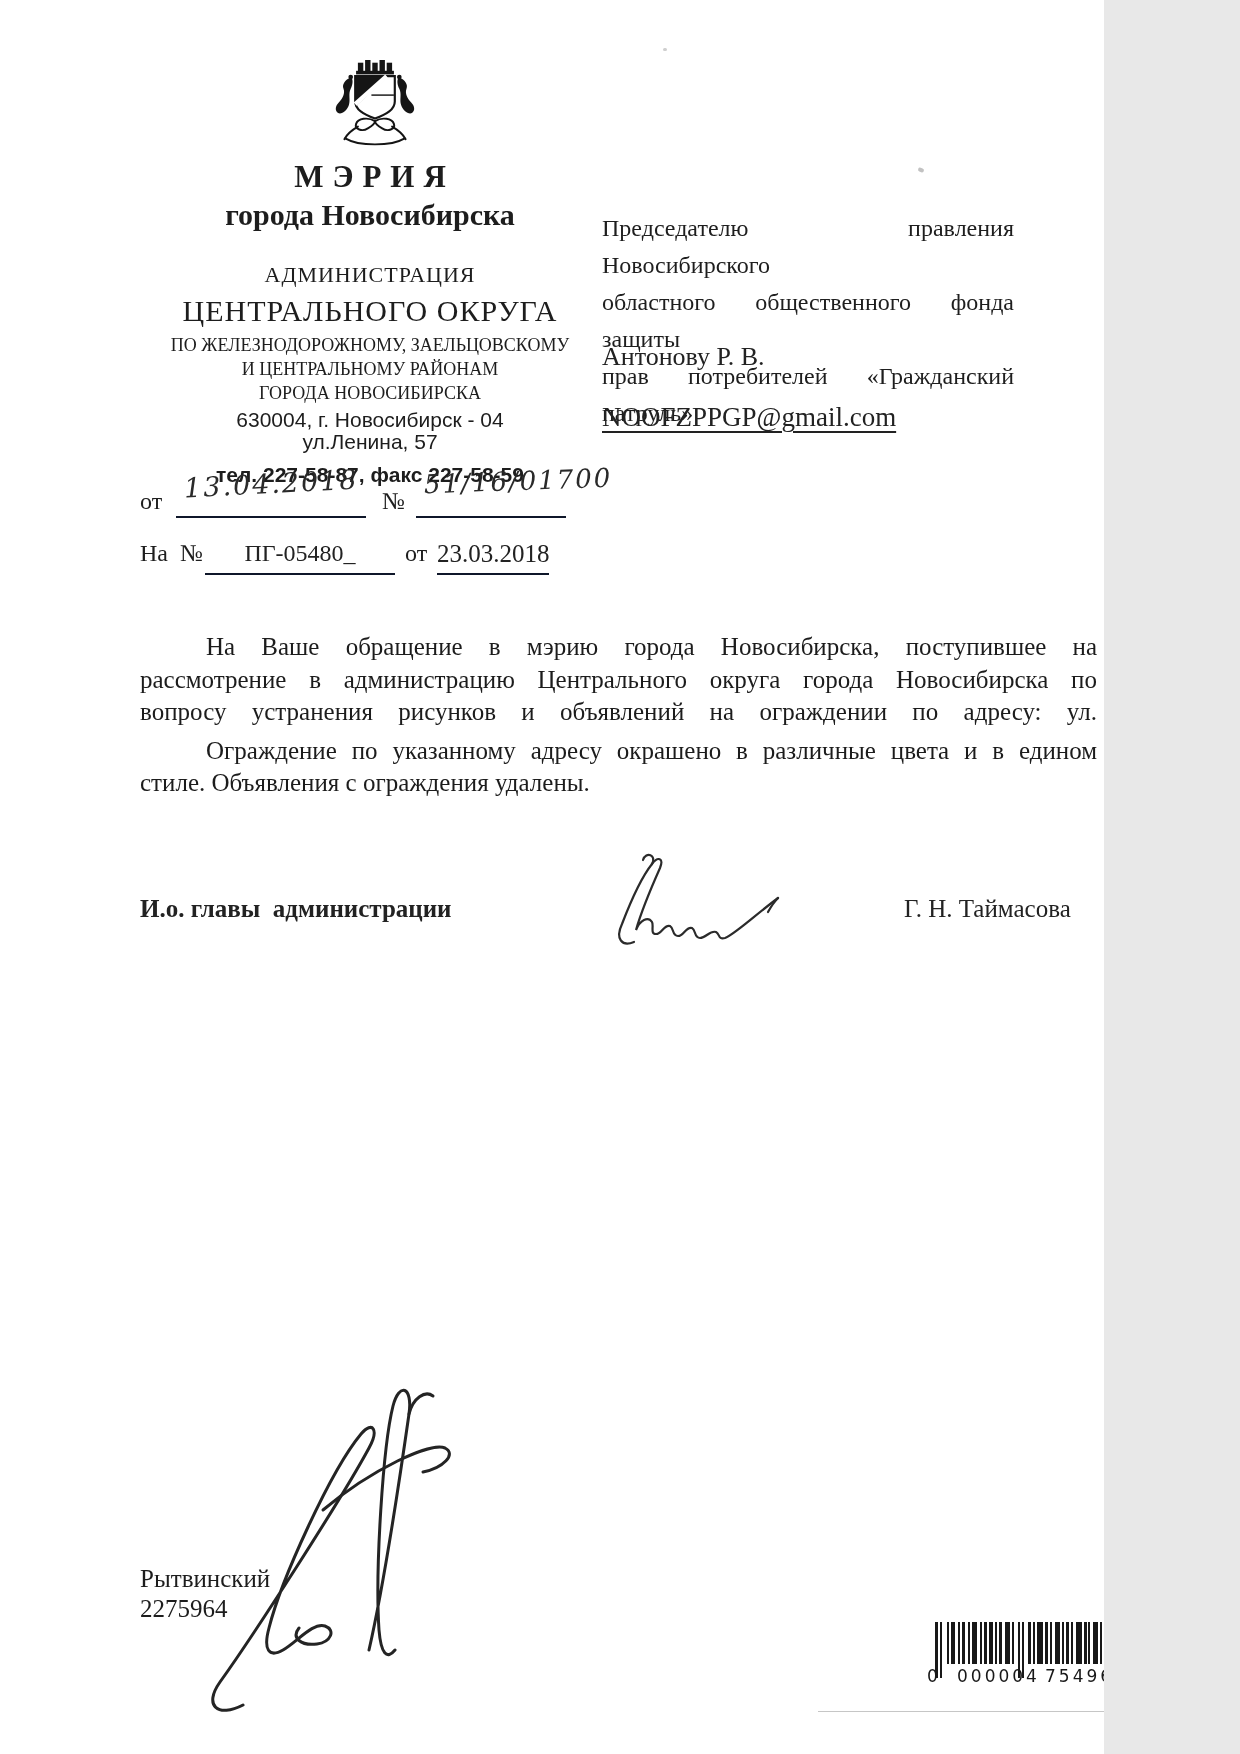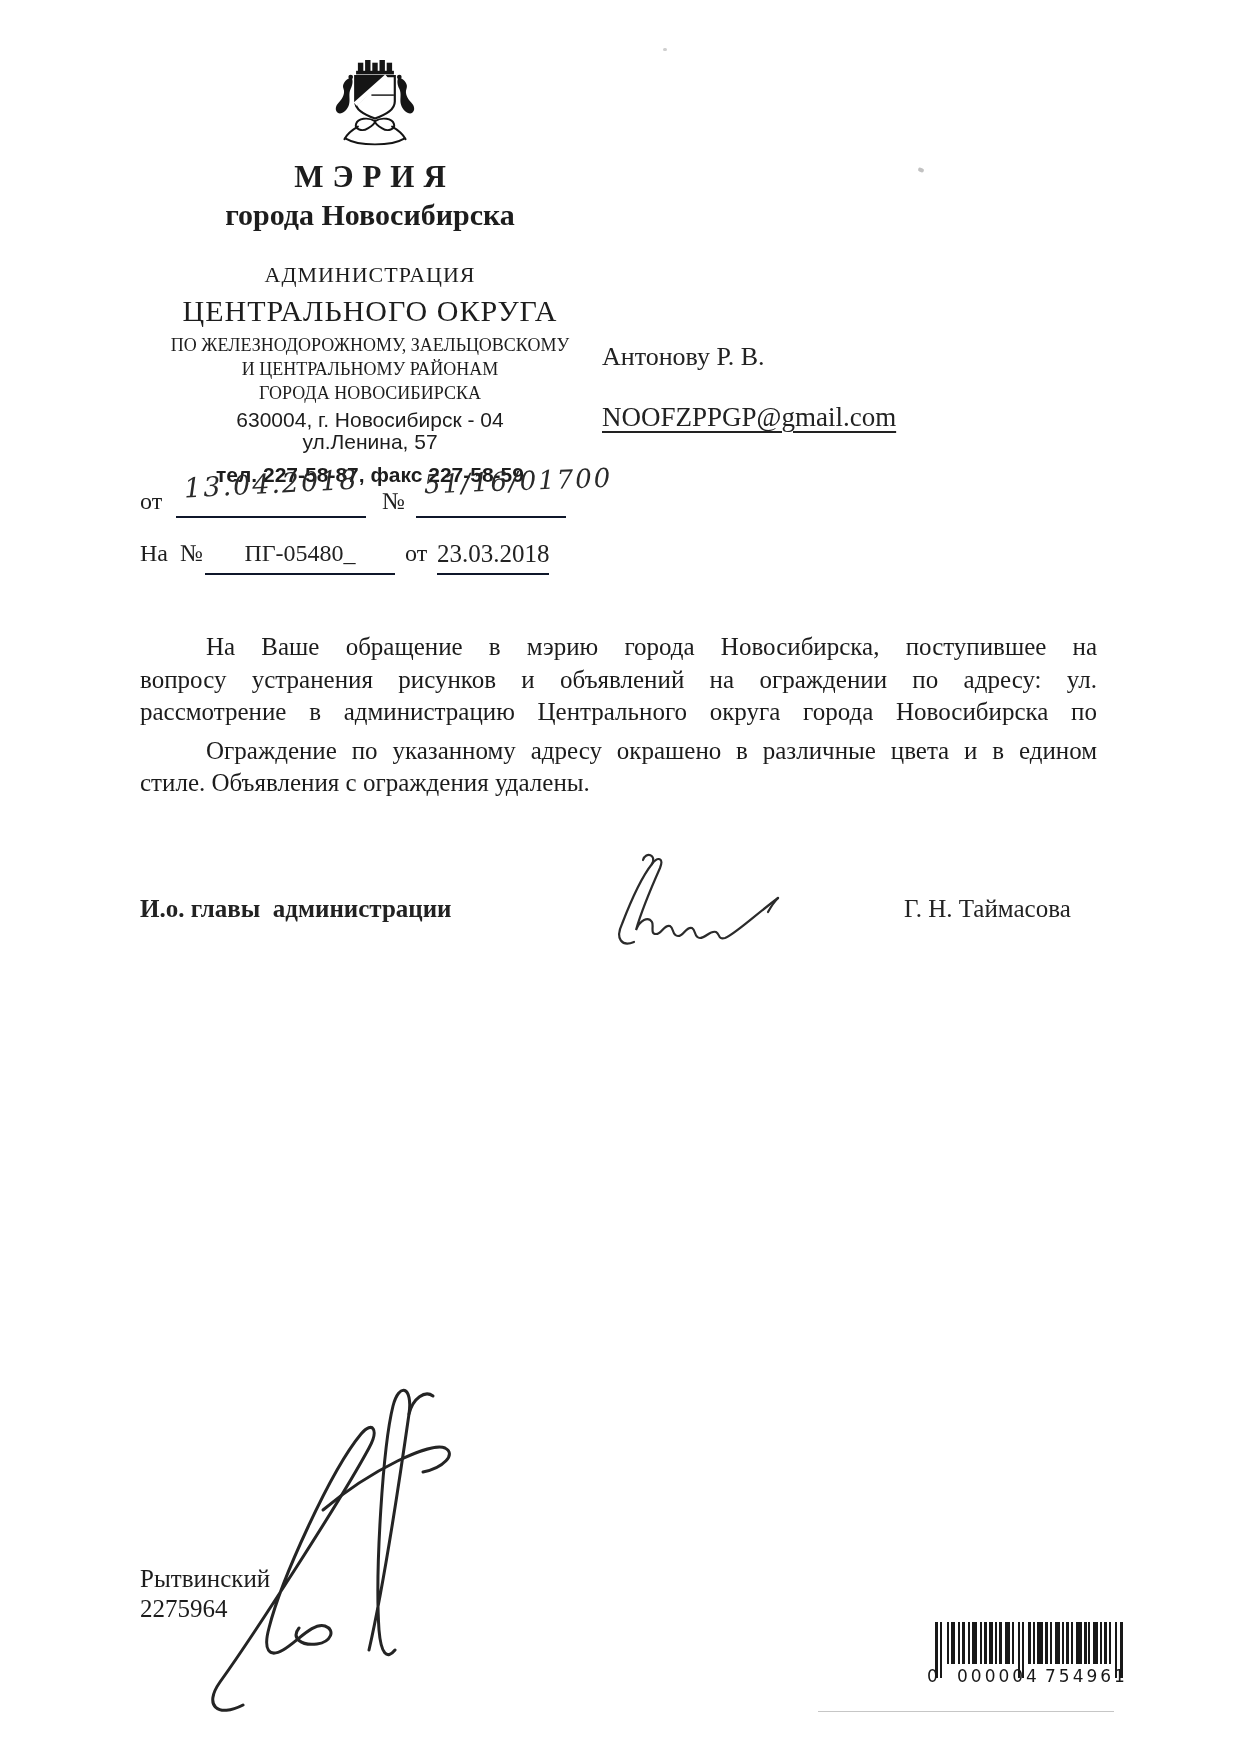--- a/index.html
+++ b/index.html
@@ -1,16 +1,16 @@
 <!DOCTYPE html>
 <html><head>
 <meta charset="utf-8">
 <style>
   html,body{margin:0;padding:0;background:#e8e8e8;}
-  .page{position:relative;width:1240px;height:1754px;background:#ffffff;overflow:hidden;
+  .page{position:relative;width:1104px;height:1754px;background:#ffffff;overflow:hidden;
         font-family:"Liberation Serif", serif;color:#222;}
   .abs{position:absolute;}
 
   
   .emblem{left:330px;top:58px;width:90px;height:94px;}
   .lh{left:150px;top:160px;width:440px;text-align:center;color:#1d1d1d;}
   .lh-title{font-size:31px;font-weight:bold;letter-spacing:9px;text-indent:9px;line-height:34px;}
   .lh-city{font-size:30px;font-weight:bold;line-height:34px;margin-top:4px;}
   .lh-admin{font-size:22px;line-height:34px;margin-top:26px;letter-spacing:1px;}
   .lh-admin2{font-size:30px;line-height:34px;margin-top:2px;letter-spacing:1px;}
@@ -105,40 +105,45 @@
     <div class="lh-admin">АДМИНИСТРАЦИЯ</div>
     <div class="lh-admin2">ЦЕНТРАЛЬНОГО ОКРУГА</div>
     <div class="lh-small first">ПО ЖЕЛЕЗНОДОРОЖНОМУ, ЗАЕЛЬЦОВСКОМУ</div>
     <div class="lh-small">И ЦЕНТРАЛЬНОМУ РАЙОНАМ</div>
     <div class="lh-small">ГОРОДА НОВОСИБИРСКА</div>
     <div class="lh-addr first">630004, г. Новосибирск - 04</div>
     <div class="lh-addr">ул.Ленина, 57</div>
     <div class="lh-addr last">тел. 227-58-87, факс 227-58-59</div>
   </div>
 
+  <div class="abs recipient">
+    <div class="jline">Председателю правления Новосибирского</div>
+    <div class="jline">областного общественного фонда защиты</div>
+    <div class="jline">прав потребителей «Гражданский патруль»</div>
+  </div>
   <div class="abs rec-name">Антонову Р. В.</div>
   <div class="abs rec-email">NOOFZPPGP@gmail.com</div>
 
   <div class="abs ref" style="left:140px;top:488px;">от</div>
   <div class="abs uline u1"></div>
   <div class="abs hand hw-date">13.04.2018</div>
   <div class="abs ref" style="left:382px;top:488px;">№</div>
   <div class="abs uline u2"></div>
   <div class="abs hand hw-num">51/16/01700</div>
 
   <div class="abs ref pre" style="left:140px;top:540px;">На  №</div>
   <div class="abs uline replyno">ПГ-05480_</div>
   <div class="abs ref" style="left:405px;top:540px;">от</div>
   <div class="abs uline replydate">23.03.2018</div>
 
   <div class="abs body-text">
     <div>
       <div class="bline indent">На Ваше обращение в мэрию города Новосибирска, поступившее на</div>
+      <div class="bline">рассмотрение в администрацию Центрального округа города Новосибирска по</div>
       <div class="bline">вопросу устранения рисунков и объявлений на ограждении по адресу: ул.</div>
-      <div class="bline">рассмотрение в администрацию Центрального округа города Новосибирска по</div>
     </div>
     <div class="para2">
       <div class="bline indent">Ограждение по указанному адресу окрашено в различные цвета и в едином</div>
       <div class="bline lastline">стиле. Объявления с ограждения удалены.</div>
     </div>
   </div>
 
   <div class="abs sig-pos pre">И.о. главы  администрации</div>
   <div class="abs sig-svg">
     <svg width="210" height="115" viewBox="0 0 210 115" xmlns="http://www.w3.org/2000/svg">

